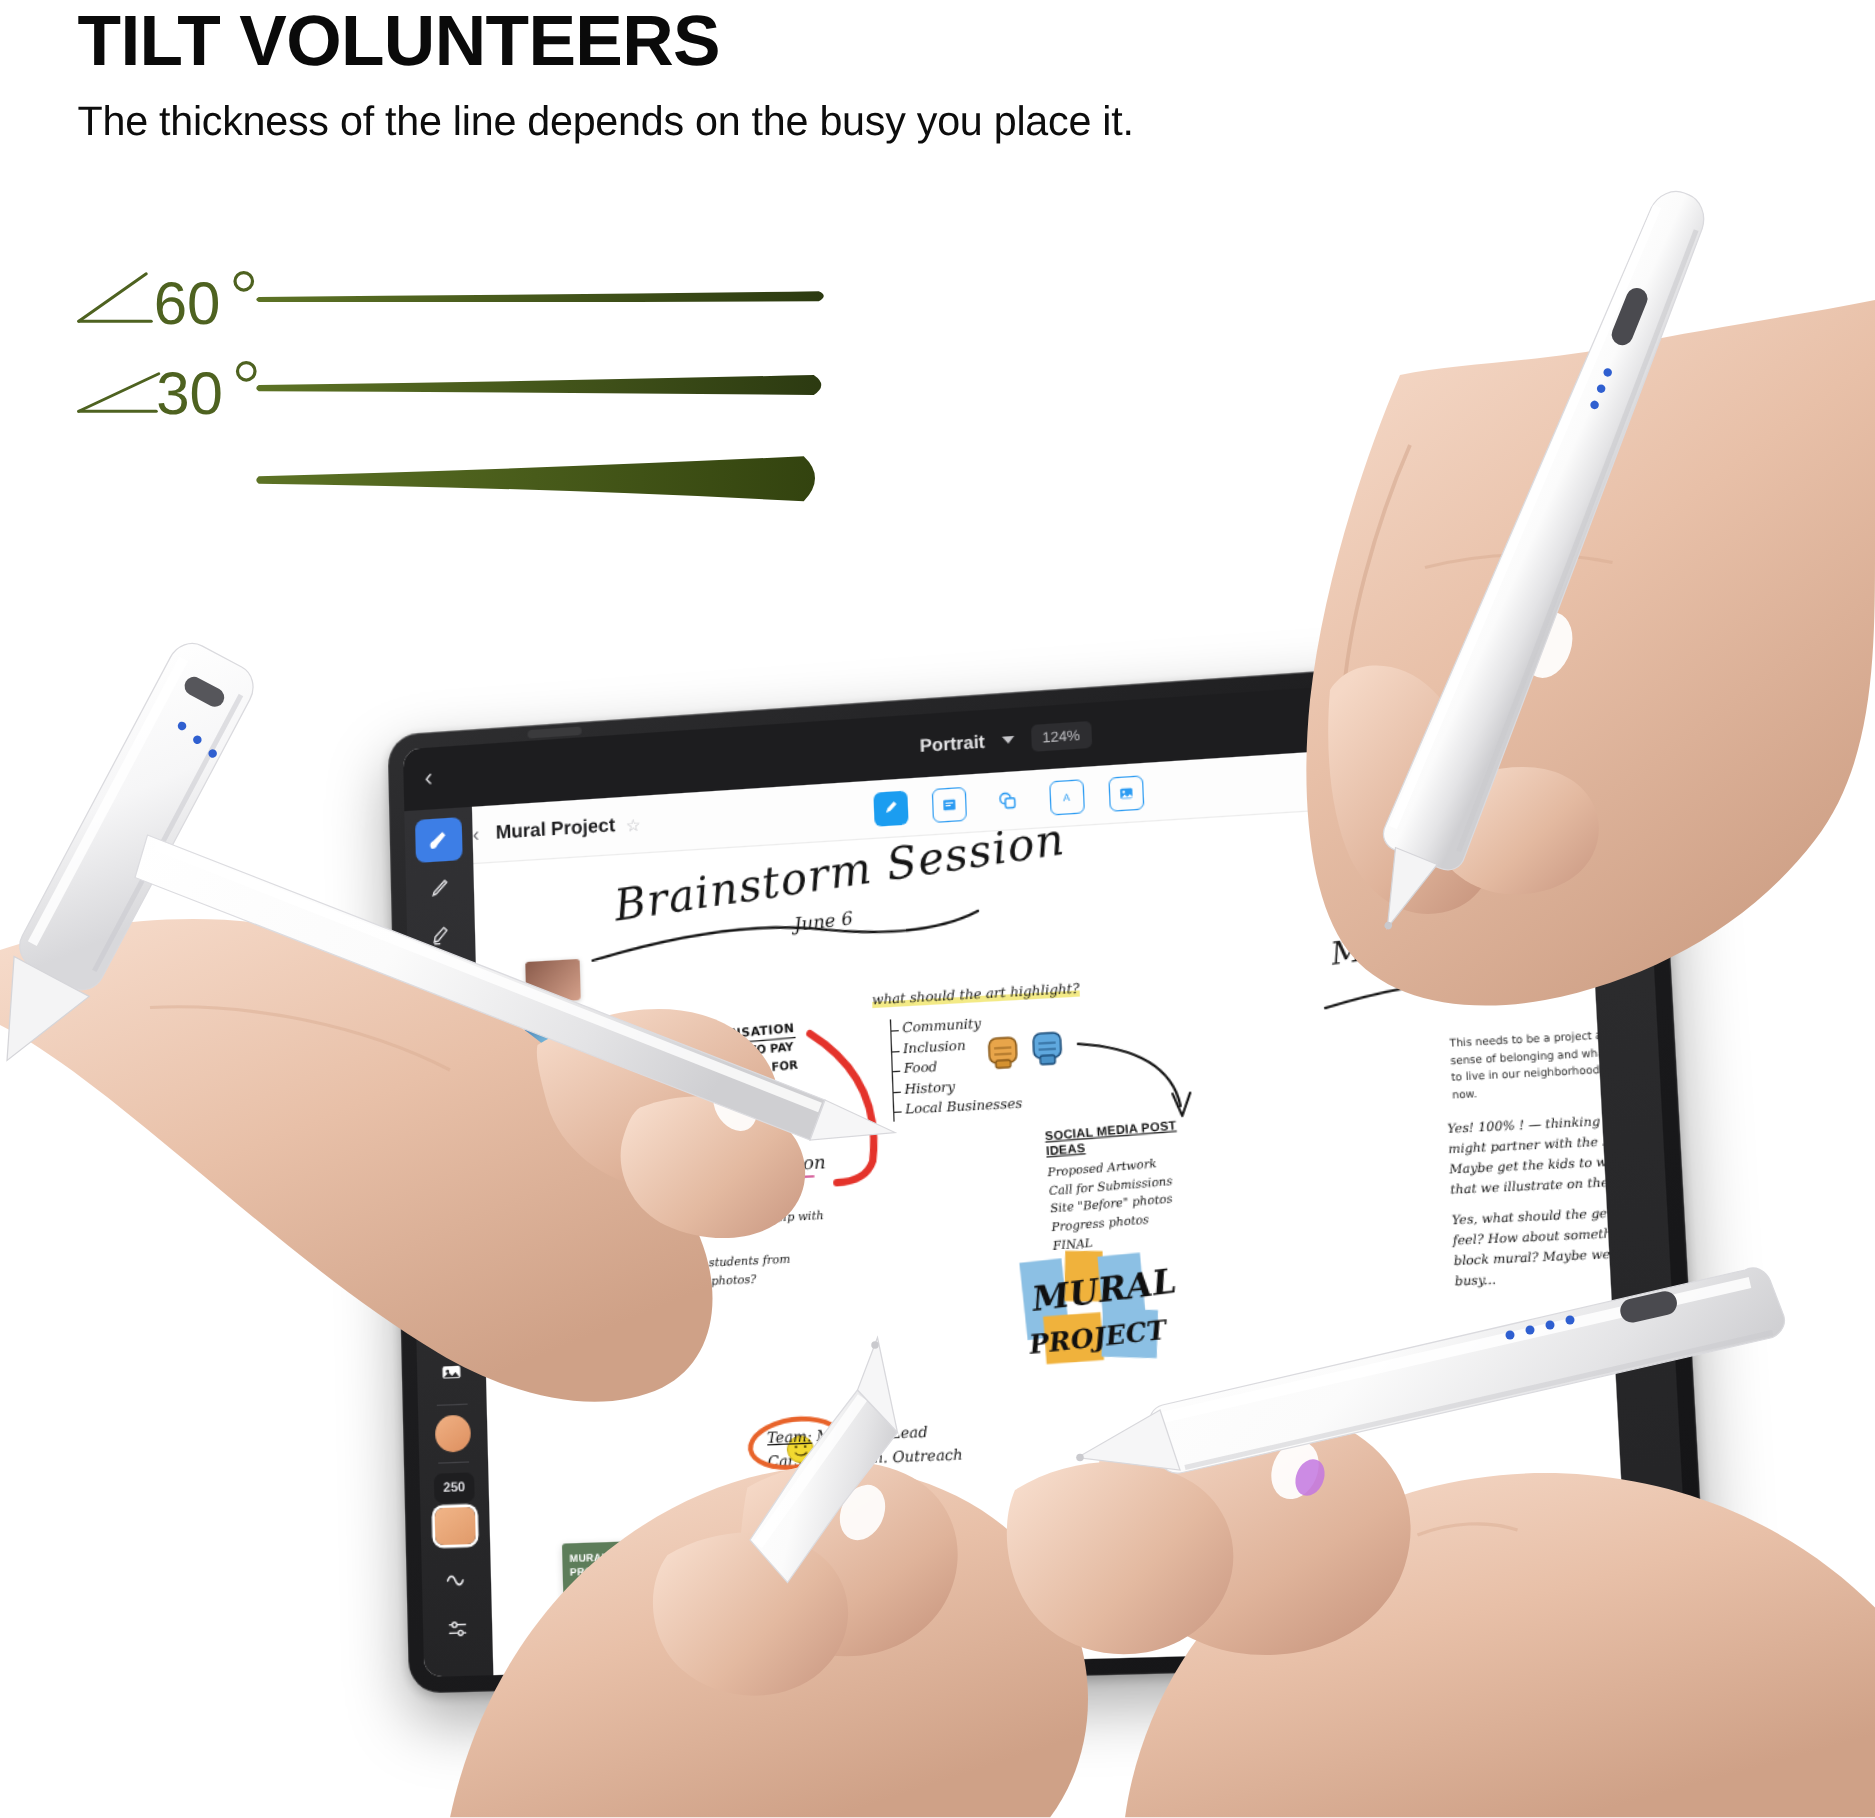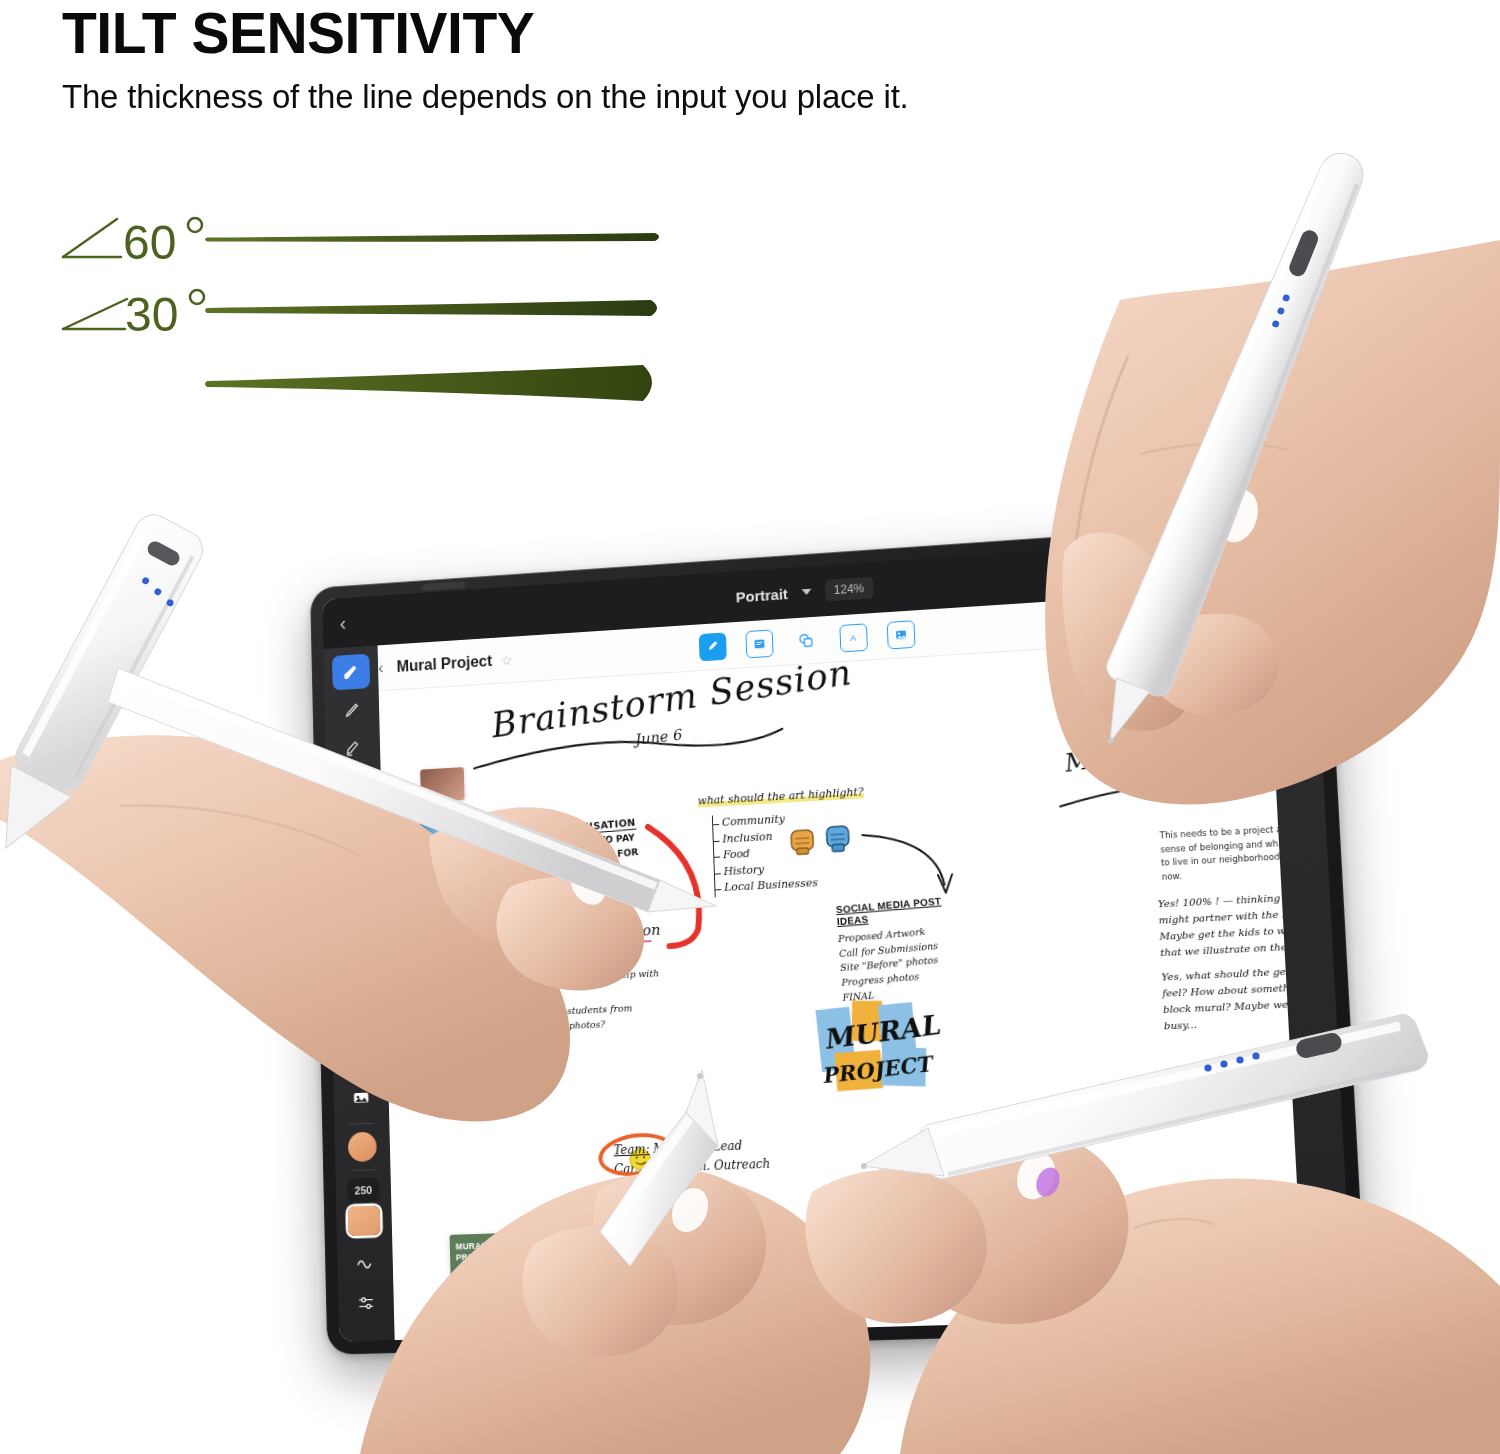--- a/index.html
+++ b/index.html
@@ -203,22 +203,22 @@
   #card-change { left:176px; top:556px; width:118px; height:86px; background:#fff; }
 
   
   #overlay { position:absolute; left:0; top:0; width:1500px; height:1454px;
              pointer-events:none; }
 </style>
 </head>
 <body>
 
 <div id="header">
-  <div id="title">TILT SENSITIVITY</div>
-  <div id="subtitle">The thickness of the line depends on the input you place it.</div>
+  <div id="title">TILT VOLUNTEERS</div>
+  <div id="subtitle">The thickness of the line depends on the busy you place it.</div>
 </div>
 
 <div id="tilt-diagram">
 
   <div class="tilt-row" style="top:0">
     <div class="tilt-label">
       <svg width="190" height="70" viewBox="0 0 190 70">
         <path d="M8 52 L62 14" stroke="#4e6220" stroke-width="2.4" fill="none" stroke-linecap="round"></path>
         <path d="M8 52 L66 52" stroke="#4e6220" stroke-width="2.4" fill="none" stroke-linecap="round"></path>
         <text x="68" y="54" font-family="Liberation Sans, sans-serif" font-size="48" fill="#4e6220">60</text>

